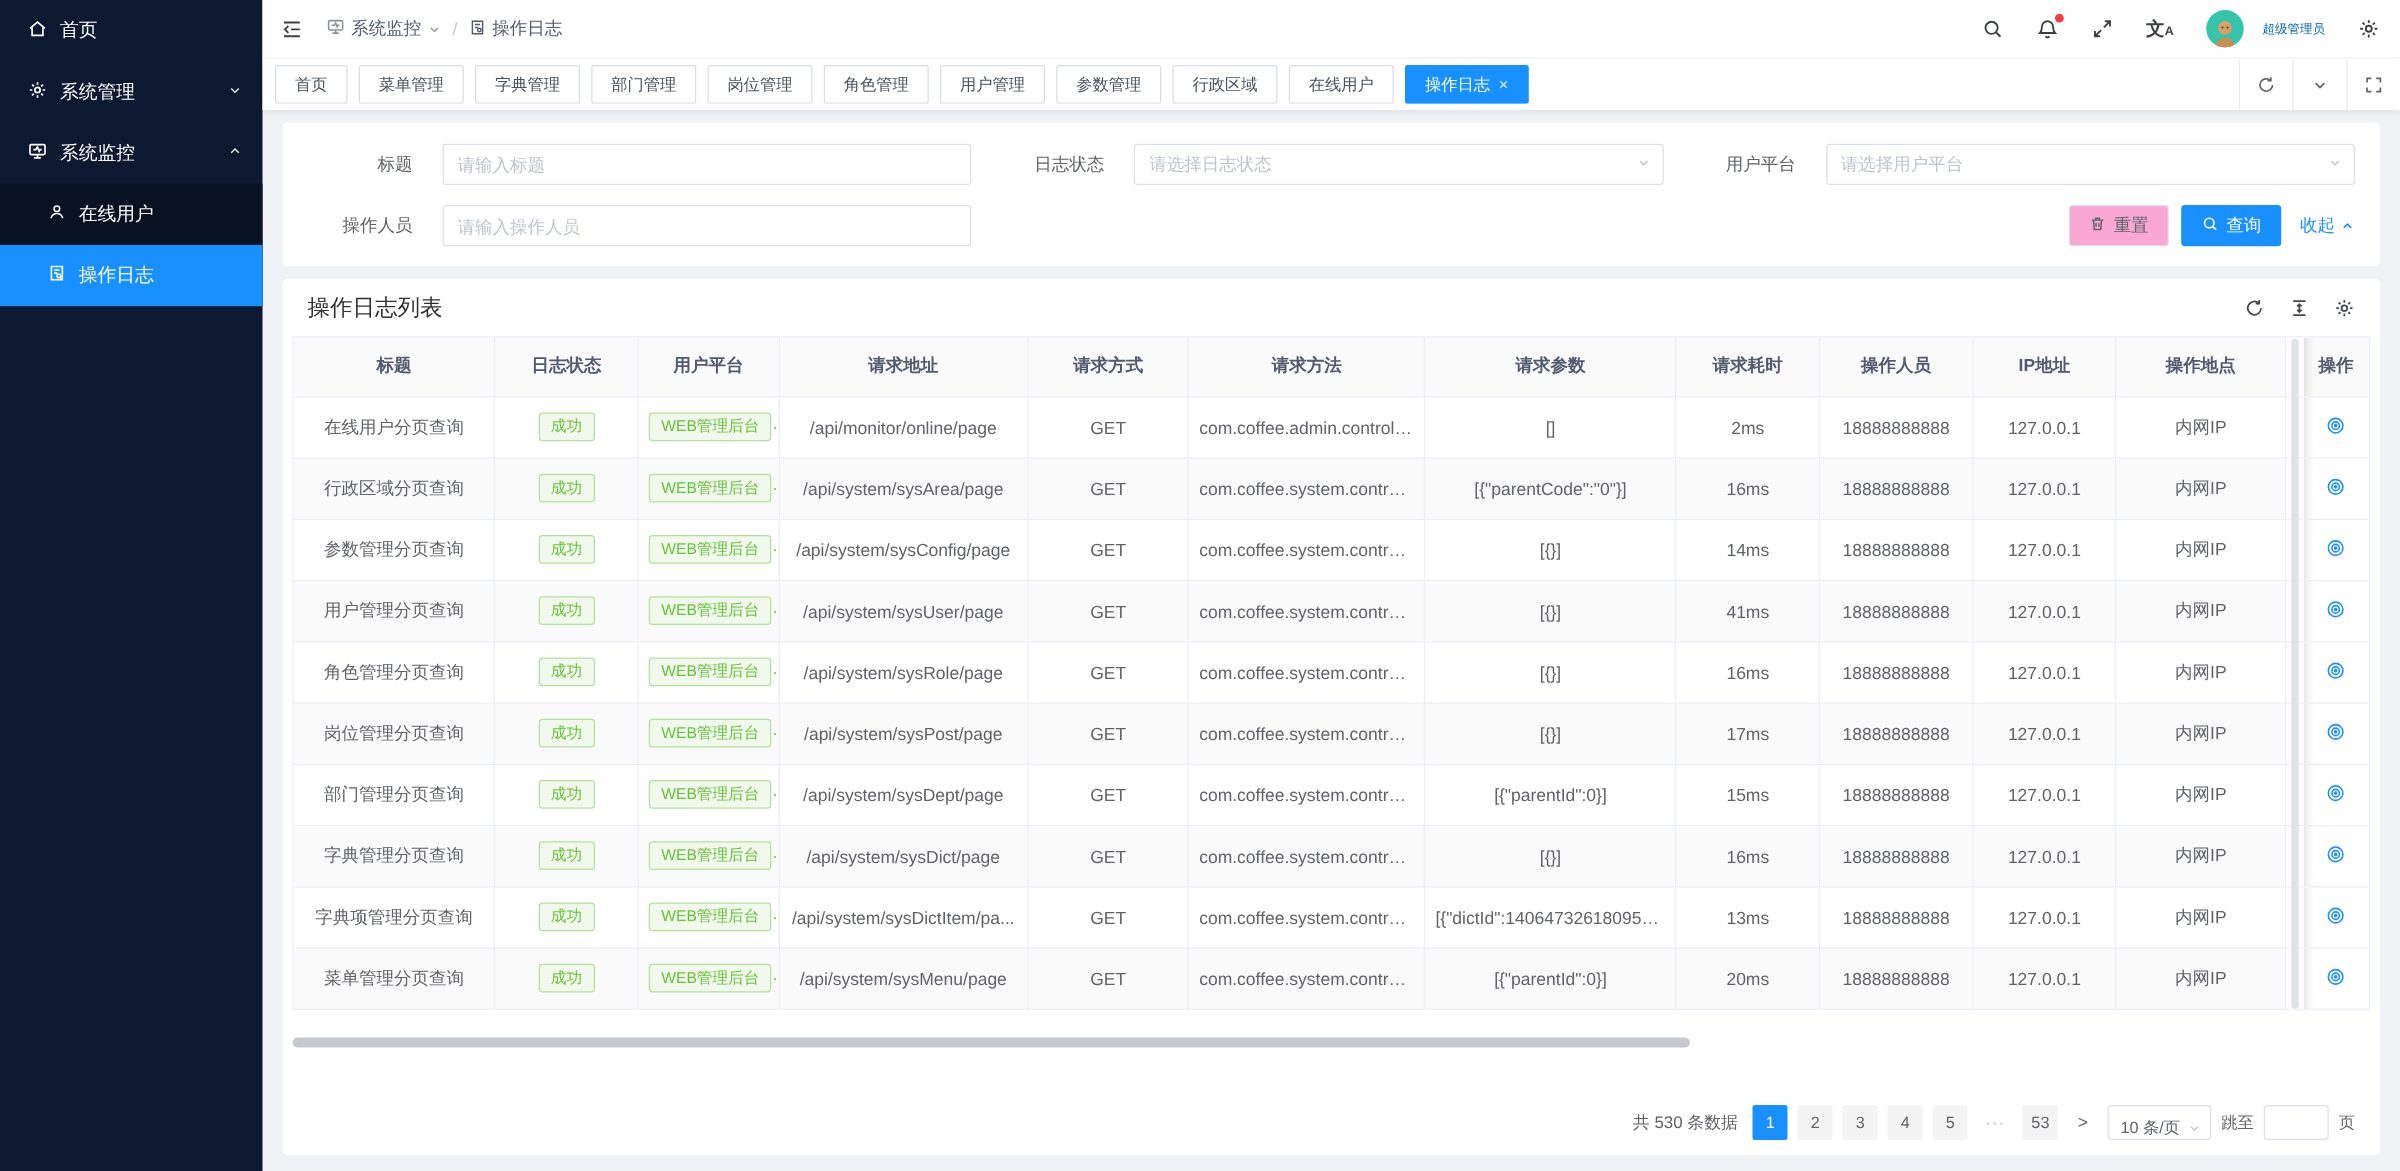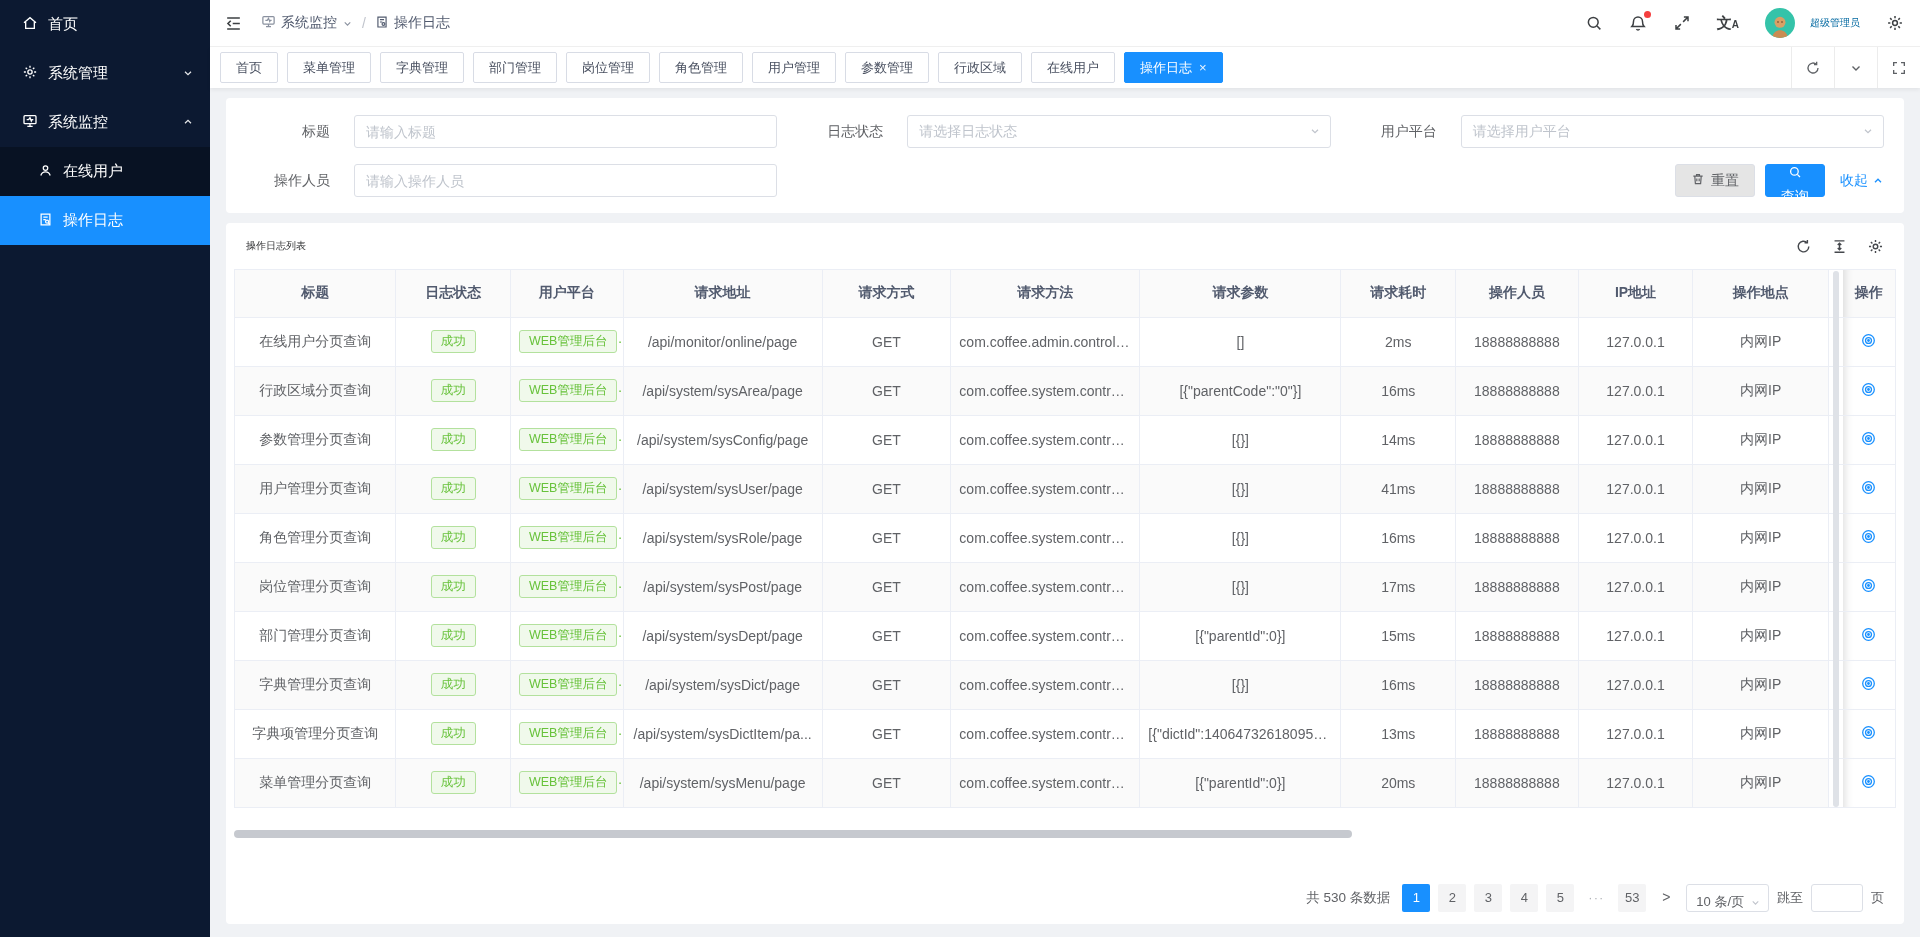--- a/index.html
+++ b/index.html
@@ -68,28 +68,28 @@
   .field:last-child{margin-right:0;}
   .field-label{width:96px;text-align:right;padding-right:12px;font-size:14px;color:var(--text-sub);flex:none;}
   .control{flex:1;height:33px;border:1px solid var(--border);border-radius:3px;background:#fff;display:flex;align-items:center;padding:0 11px;position:relative;margin-left:12px;}
   .control input{border:none;outline:none;width:100%;font-size:14px;color:var(--text-main);background:transparent;}
   .control input::placeholder{color:var(--placeholder);}
   .control .ph{color:var(--placeholder);font-size:14px;}
   .control .sel-arrow{position:absolute;right:9px;color:#c0c4cc;}
   .row2-field{flex:none;width:calc(33.33% - 15px);}
   .form-actions{margin-left:auto;display:flex;align-items:center;}
   .btn{height:33px;display:inline-flex;align-items:center;gap:6px;border-radius:3px;font-size:14px;cursor:pointer;padding:0 15px;}
-  .btn-plain{border:1px solid var(--border);background:#e5e5e5;color:var(--text-sub);}
-  .btn-primary{border:1px solid var(--accent);background:var(--accent);color:#fff;margin-left:10px;flex-direction:column;}
+  .btn-plain{border:1px solid var(--border);background:#f9a8d4;color:var(--text-sub);}
+  .btn-primary{border:1px solid var(--accent);background:var(--accent);color:#fff;margin-left:10px;}
   .link-collapse{color:var(--accent);font-size:14px;display:inline-flex;align-items:center;gap:4px;margin-left:15px;cursor:pointer;}
 
   
   .table-card{background:#fff;border-radius:4px;margin-top:10px;flex:1;position:relative;min-height:0;}
   .card-header{height:46px;display:flex;align-items:center;padding:0 20px;}
-  .card-title{font-size:10px;color:var(--text-main);font-weight:500;}
+  .card-title{font-size:18px;color:var(--text-main);font-weight:500;}
   .card-tools{margin-left:auto;display:flex;align-items:center;gap:19px;color:#45484d;}
   .card-tools .icon-btn{color:#45484d;}
 
   .table-wrap{margin:0 8px;position:relative;border:1px solid var(--table-border);border-bottom:none;}
   table{width:100%;border-collapse:collapse;table-layout:fixed;}
   th,td{border-bottom:1px solid var(--table-border);border-right:1px solid var(--table-border);text-align:center;overflow:hidden;white-space:nowrap;text-overflow:ellipsis;}
   th{height:47px;background:#fafafa;font-size:14px;font-weight:600;color:#515a6e;padding:0 8px;}
   td{height:49px;font-size:14px;color:var(--text-sub);padding:0 8px;}
   tr.striped td{background:#fafafa;}
   th.gutter-col,td.gutter-col{background:#fff !important;border-right:none;}

